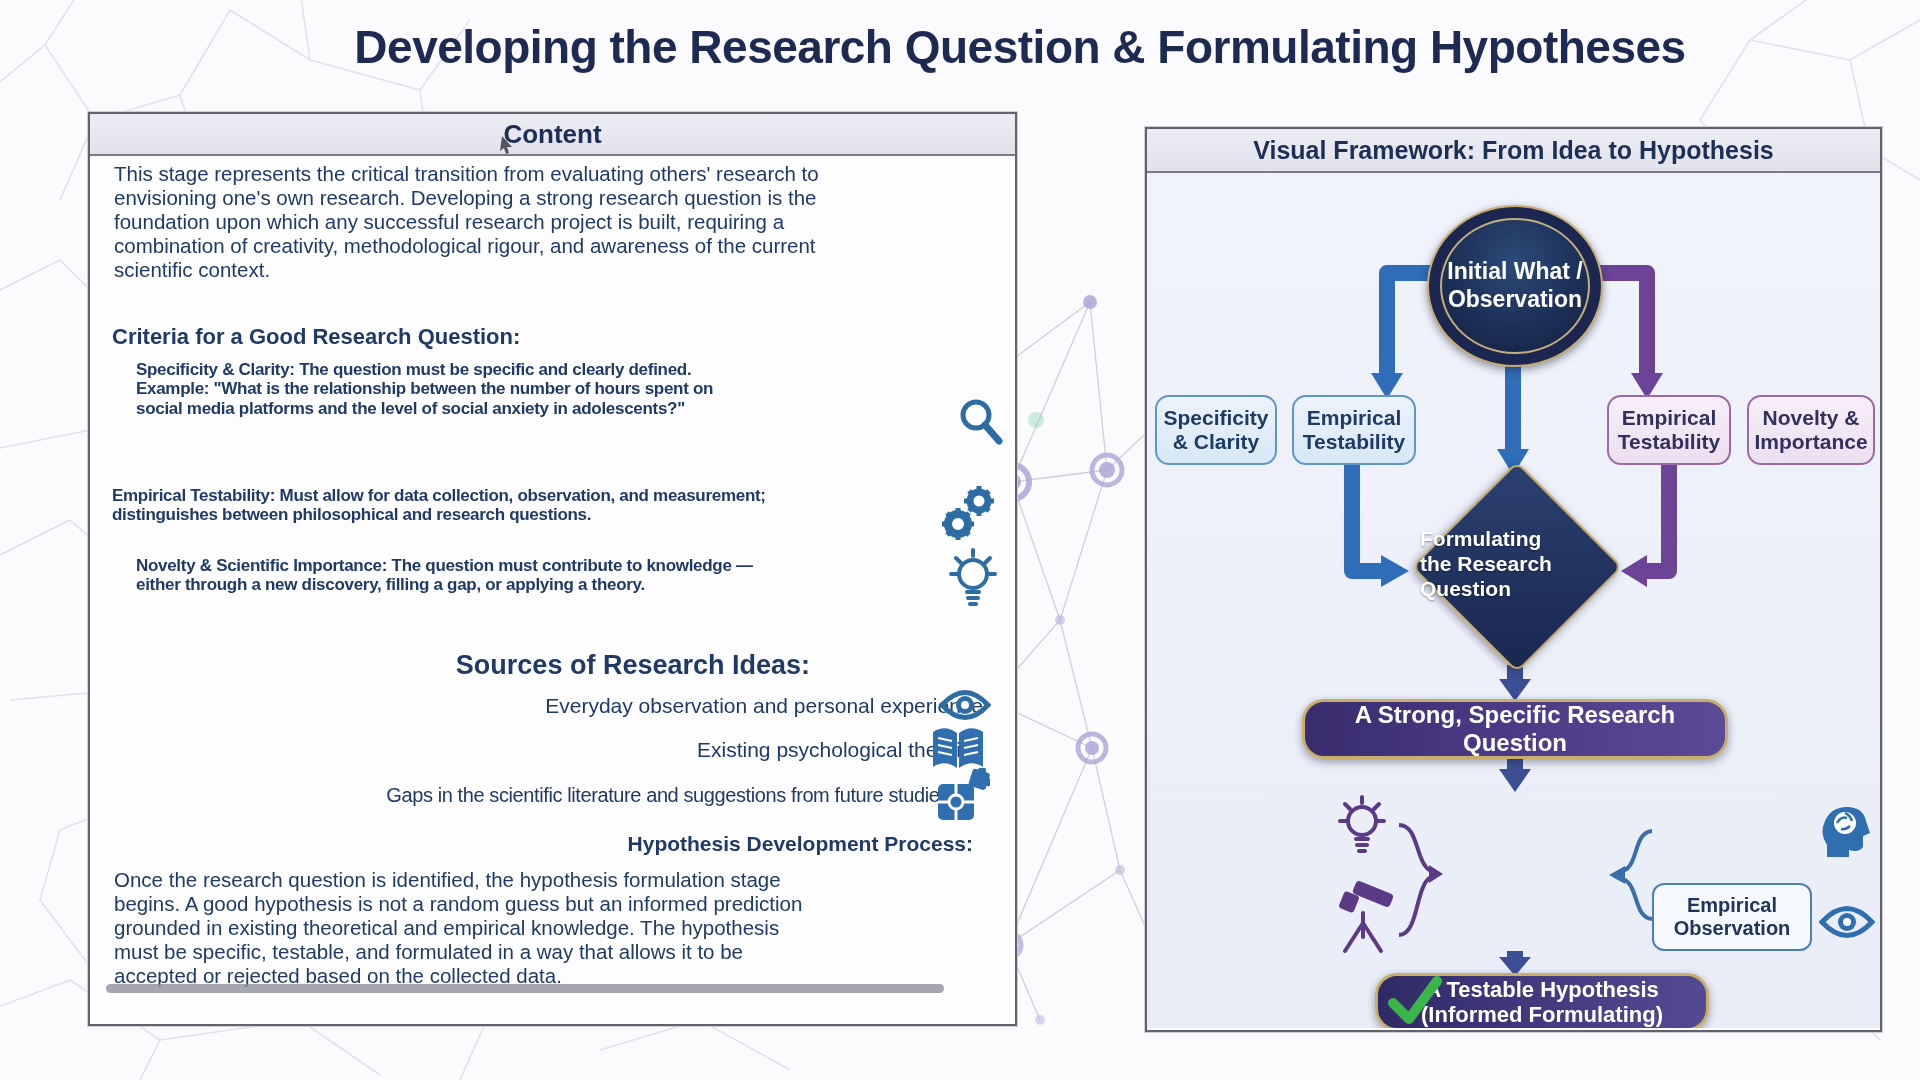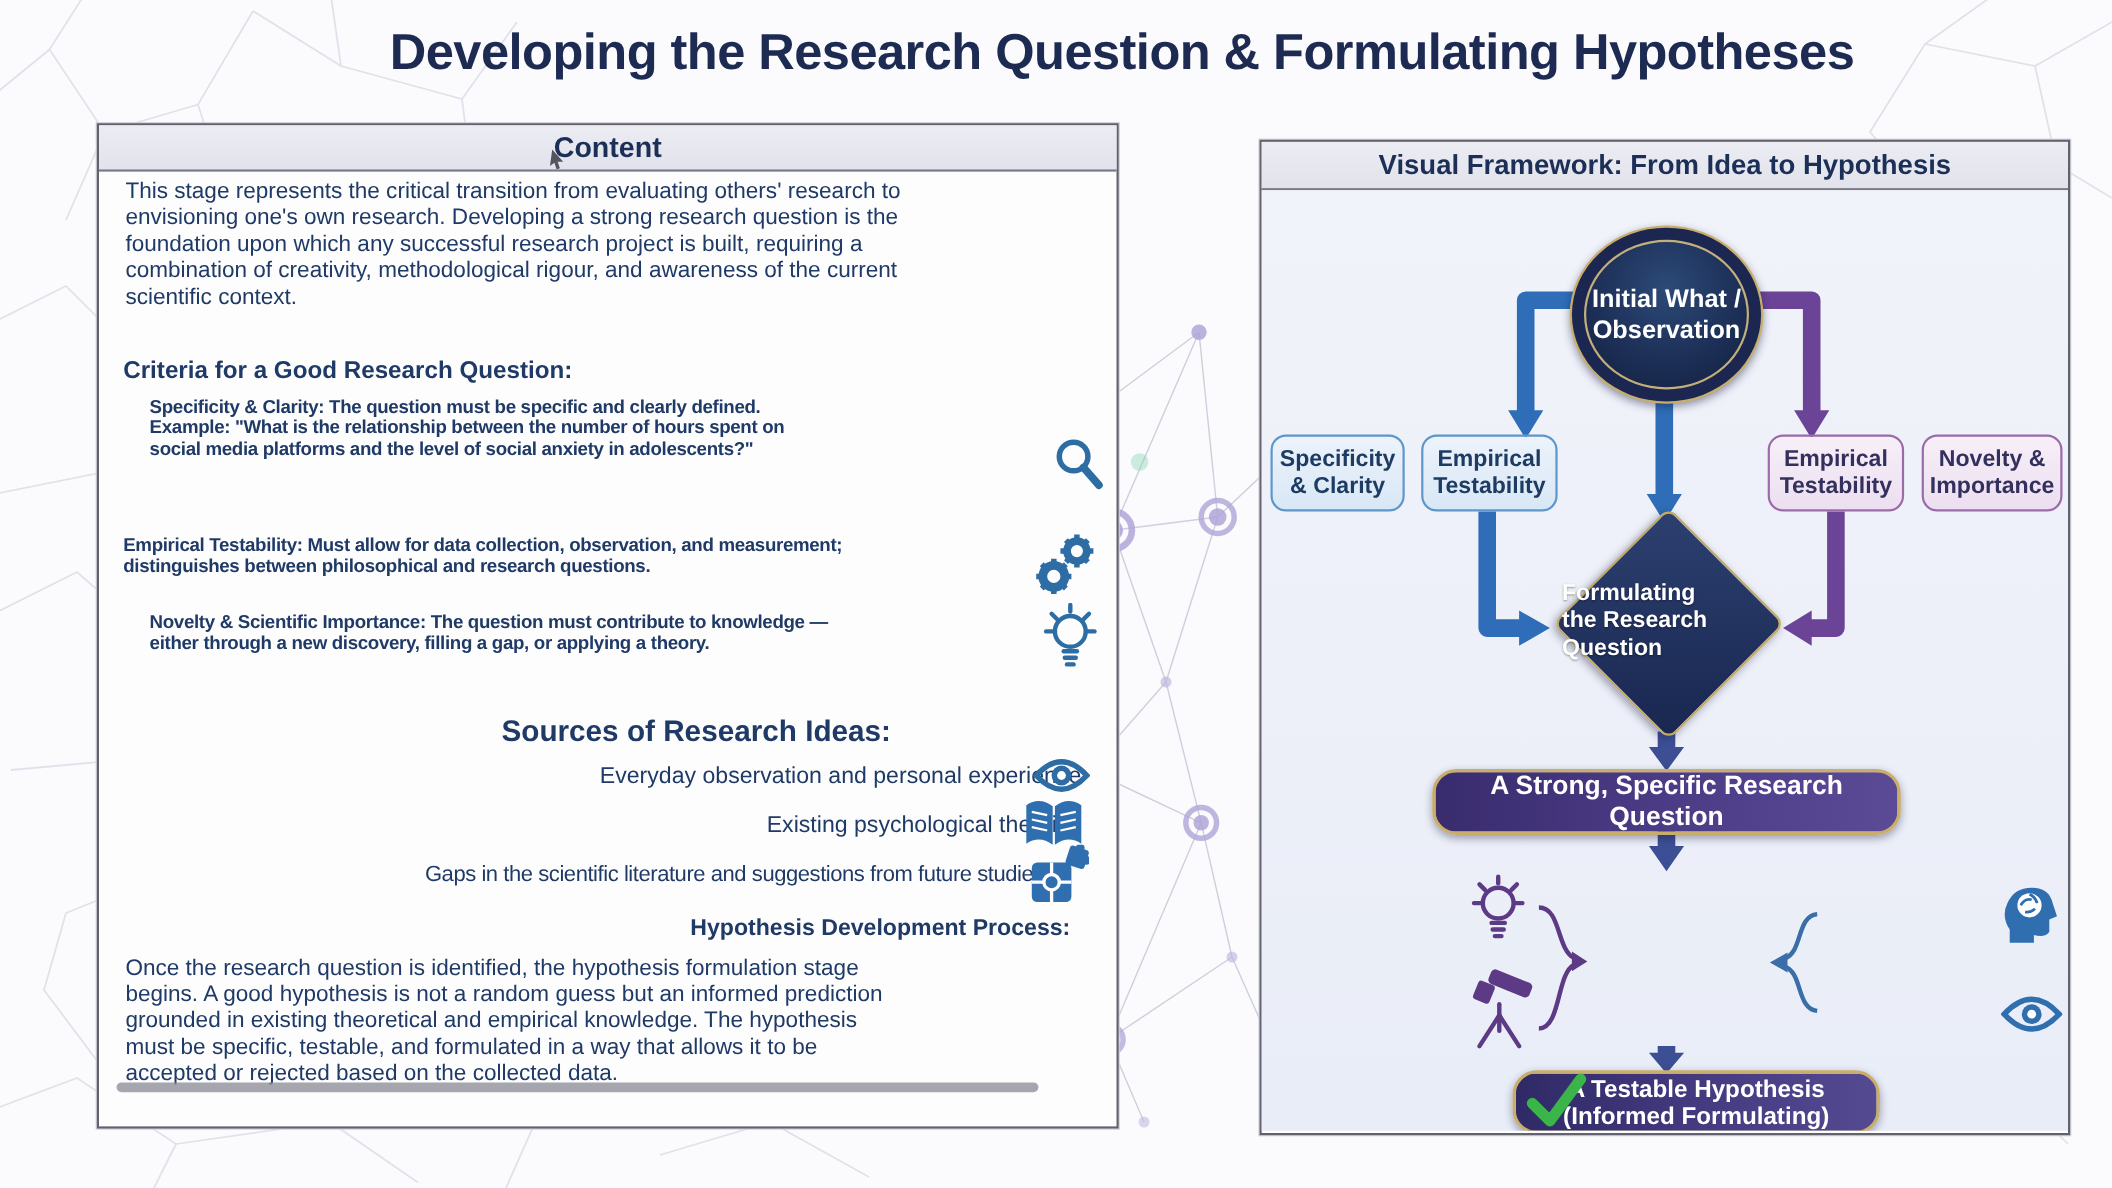--- a/index.html
+++ b/index.html
@@ -281,20 +281,21 @@
     <svg style="position:absolute;left:180px;top:706px;" width="75" height="78" viewBox="0 0 75 78">
       <g stroke="#5c3a86" stroke-linecap="round">
         <rect x="26" y="8" width="40" height="14" rx="4" transform="rotate(22 46 15)" fill="#5c3a86" stroke="none"></rect>
         <rect x="14" y="14" width="16" height="18" rx="3" transform="rotate(22 22 23)" fill="#5c3a86" stroke="none"></rect>
         <line x1="36" y1="34" x2="36" y2="58" stroke-width="4"></line>
         <line x1="36" y1="44" x2="18" y2="72" stroke-width="4"></line>
         <line x1="36" y1="44" x2="54" y2="72" stroke-width="4"></line>
       </g>
     </svg>
 
+    <div class="fbox kbox" style="left:505px;top:710px;width:160px;height:68px;">Empirical Observation</div>
 
     <svg style="position:absolute;left:672px;top:630px;" width="52" height="56" viewBox="0 0 52 56">
       <path d="M8,54 V42 Q0,30 6,18 Q12,4 28,4 Q44,4 47,18 L51,30 L44,33 V44 Q40,50 30,47 V54 Z" fill="#2f6fb0"></path>
       <circle cx="26" cy="20" r="11" fill="#fff"></circle>
       <g stroke="#2f6fb0" stroke-width="2.5" fill="none">
         <path d="M18,20 Q22,13 28,15 M22,26 Q27,27 31,23 M26,10 Q31,12 33,18"></path>
       </g>
     </svg>
     <svg style="position:absolute;left:672px;top:728px;" width="56" height="42" viewBox="0 0 56 42">
       <path d="M3,21 Q28,-6 53,21 Q28,48 3,21 Z" fill="none" stroke="#2f6fb0" stroke-width="5"></path>

